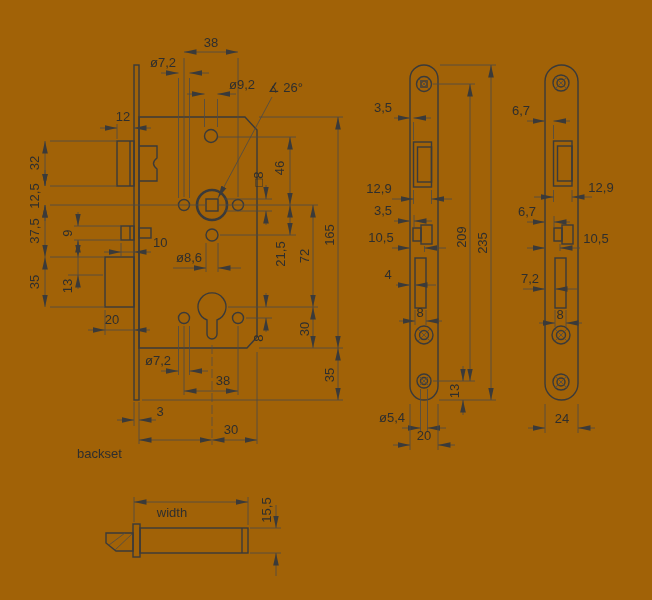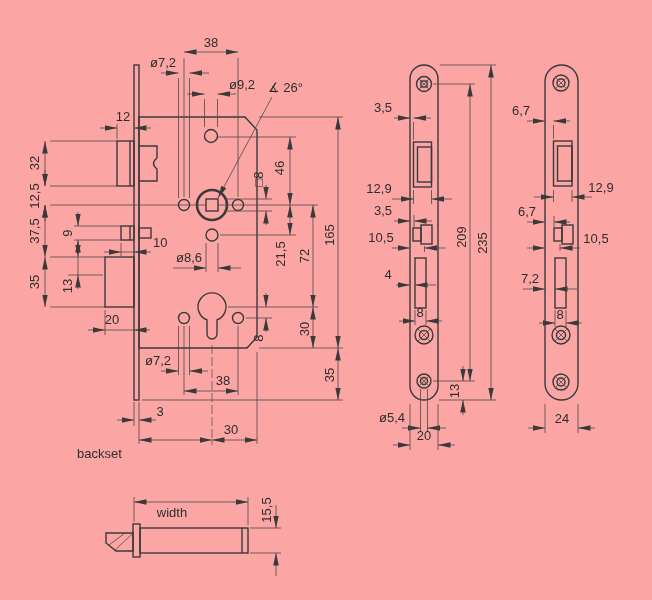--- a/index.html
+++ b/index.html
@@ -1,16 +1,16 @@
 <!DOCTYPE html>
 <html><head>
 <meta charset="utf-8">
 <style>
   html,body{margin:0;padding:0;background:#ffffff;}
-  .stage{width:652px;height:600px;background:#fca5a5;position:relative;font-family:"Liberation Sans",sans-serif;text-decoration:underline;}
+  .stage{width:652px;height:600px;background:#a16207;position:relative;font-family:"Liberation Sans",sans-serif;text-decoration:underline;}
   svg text{font-family:"Liberation Sans","DejaVu Sans",sans-serif;font-size:13px;fill:#2e2e2e;}
   .ol{stroke:#3a3a3a;stroke-width:1.4;fill:none;}
   .olf{stroke:#3a3a3a;stroke-width:2.6;fill:none;}
   .tl{stroke:#4a4a4a;stroke-width:0.8;fill:none;}
   .cl{stroke:#4a4a4a;stroke-width:0.7;fill:none;stroke-dasharray:9 3;}
 </style>
 </head>
 <body>
 
 <div class="stage">

